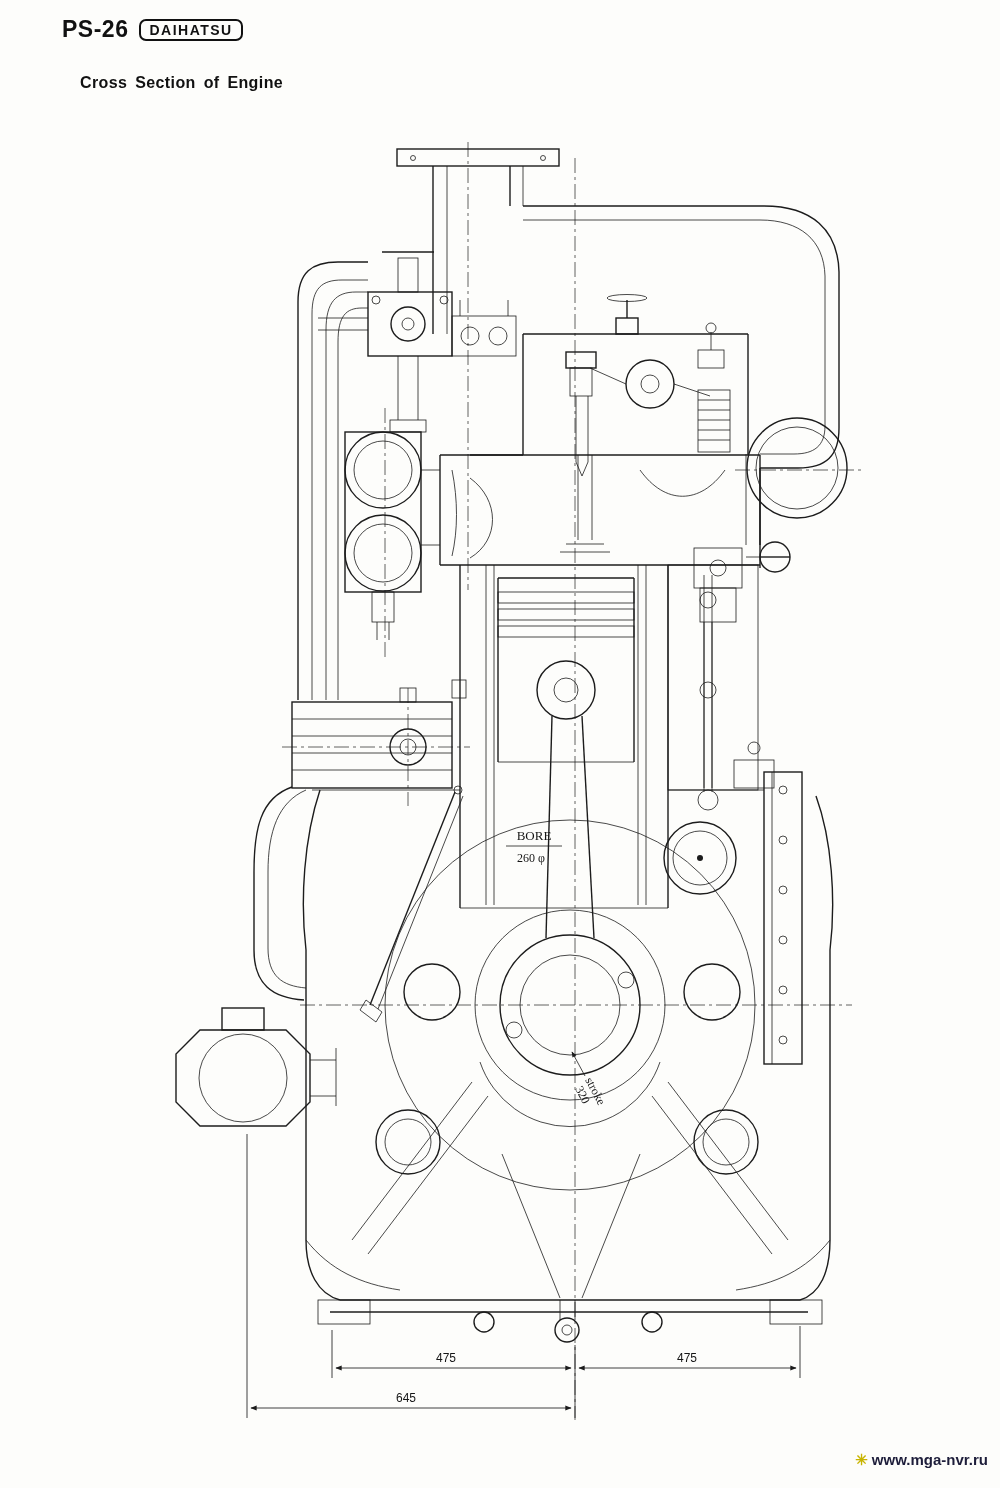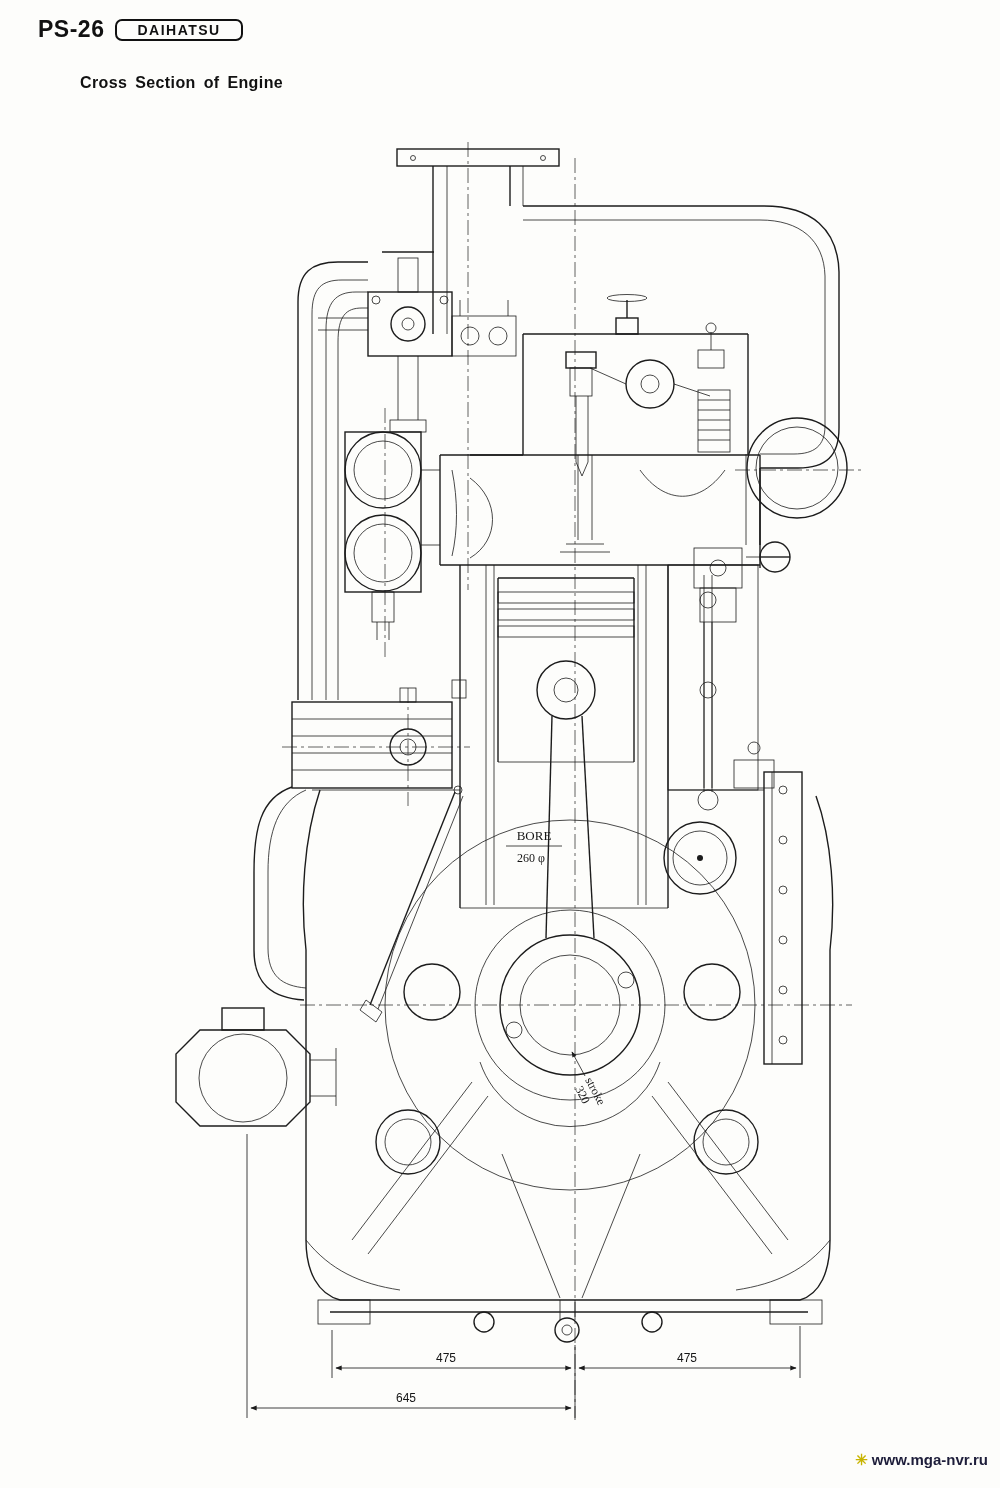--- a/index.html
+++ b/index.html
@@ -1,23 +1,23 @@
 <!DOCTYPE html>
 <html><head>
 <meta charset="utf-8">
 <style>
   html,body{margin:0;padding:0;}
   body{
     width:1000px;height:1488px;position:relative;overflow:hidden;
     background:#fdfdfb;font-family:"Liberation Sans",sans-serif;color:#111;
   }
   .page{position:absolute;inset:0;}
-  .model-line{position:absolute;top:16px;left:38px;display:flex;align-items:center;gap:11px;}
+  .model-line{position:absolute;top:16px;left:62px;display:flex;align-items:center;gap:11px;}
   .model{font-size:23px;font-weight:bold;letter-spacing:.5px;}
-  .brand-box{font-size:14px;font-weight:bold;border:2.5px solid #111;border-radius:7px;padding:1px 20px;letter-spacing:1.5px;}
+  .brand-box{font-size:14px;font-weight:bold;border:2.5px solid #111;border-radius:7px;padding:1px 8px;letter-spacing:1.5px;}
   .title{position:absolute;top:74px;left:80px;margin:0;font-size:16px;font-weight:bold;letter-spacing:.4px;word-spacing:3px;}
   svg.draw{position:absolute;left:0;top:0;}
   .k{stroke:#1c1c1c;stroke-width:1.4;fill:none;}
   .t{stroke:#1c1c1c;stroke-width:.8;fill:none;}
   .c{stroke:#3a3a3a;stroke-width:.8;fill:none;stroke-dasharray:15 4 3 4;}
   .d{stroke:#2a2a2a;stroke-width:.9;fill:none;}
   .lbl{font:13px "Liberation Serif",serif;fill:#151515;}
   .lbl2{font:12px "Liberation Serif",serif;fill:#151515;}
   .dim{font:12px "Liberation Sans",sans-serif;fill:#151515;}
   .watermark{position:absolute;right:12px;bottom:20px;display:flex;align-items:center;gap:4px;

